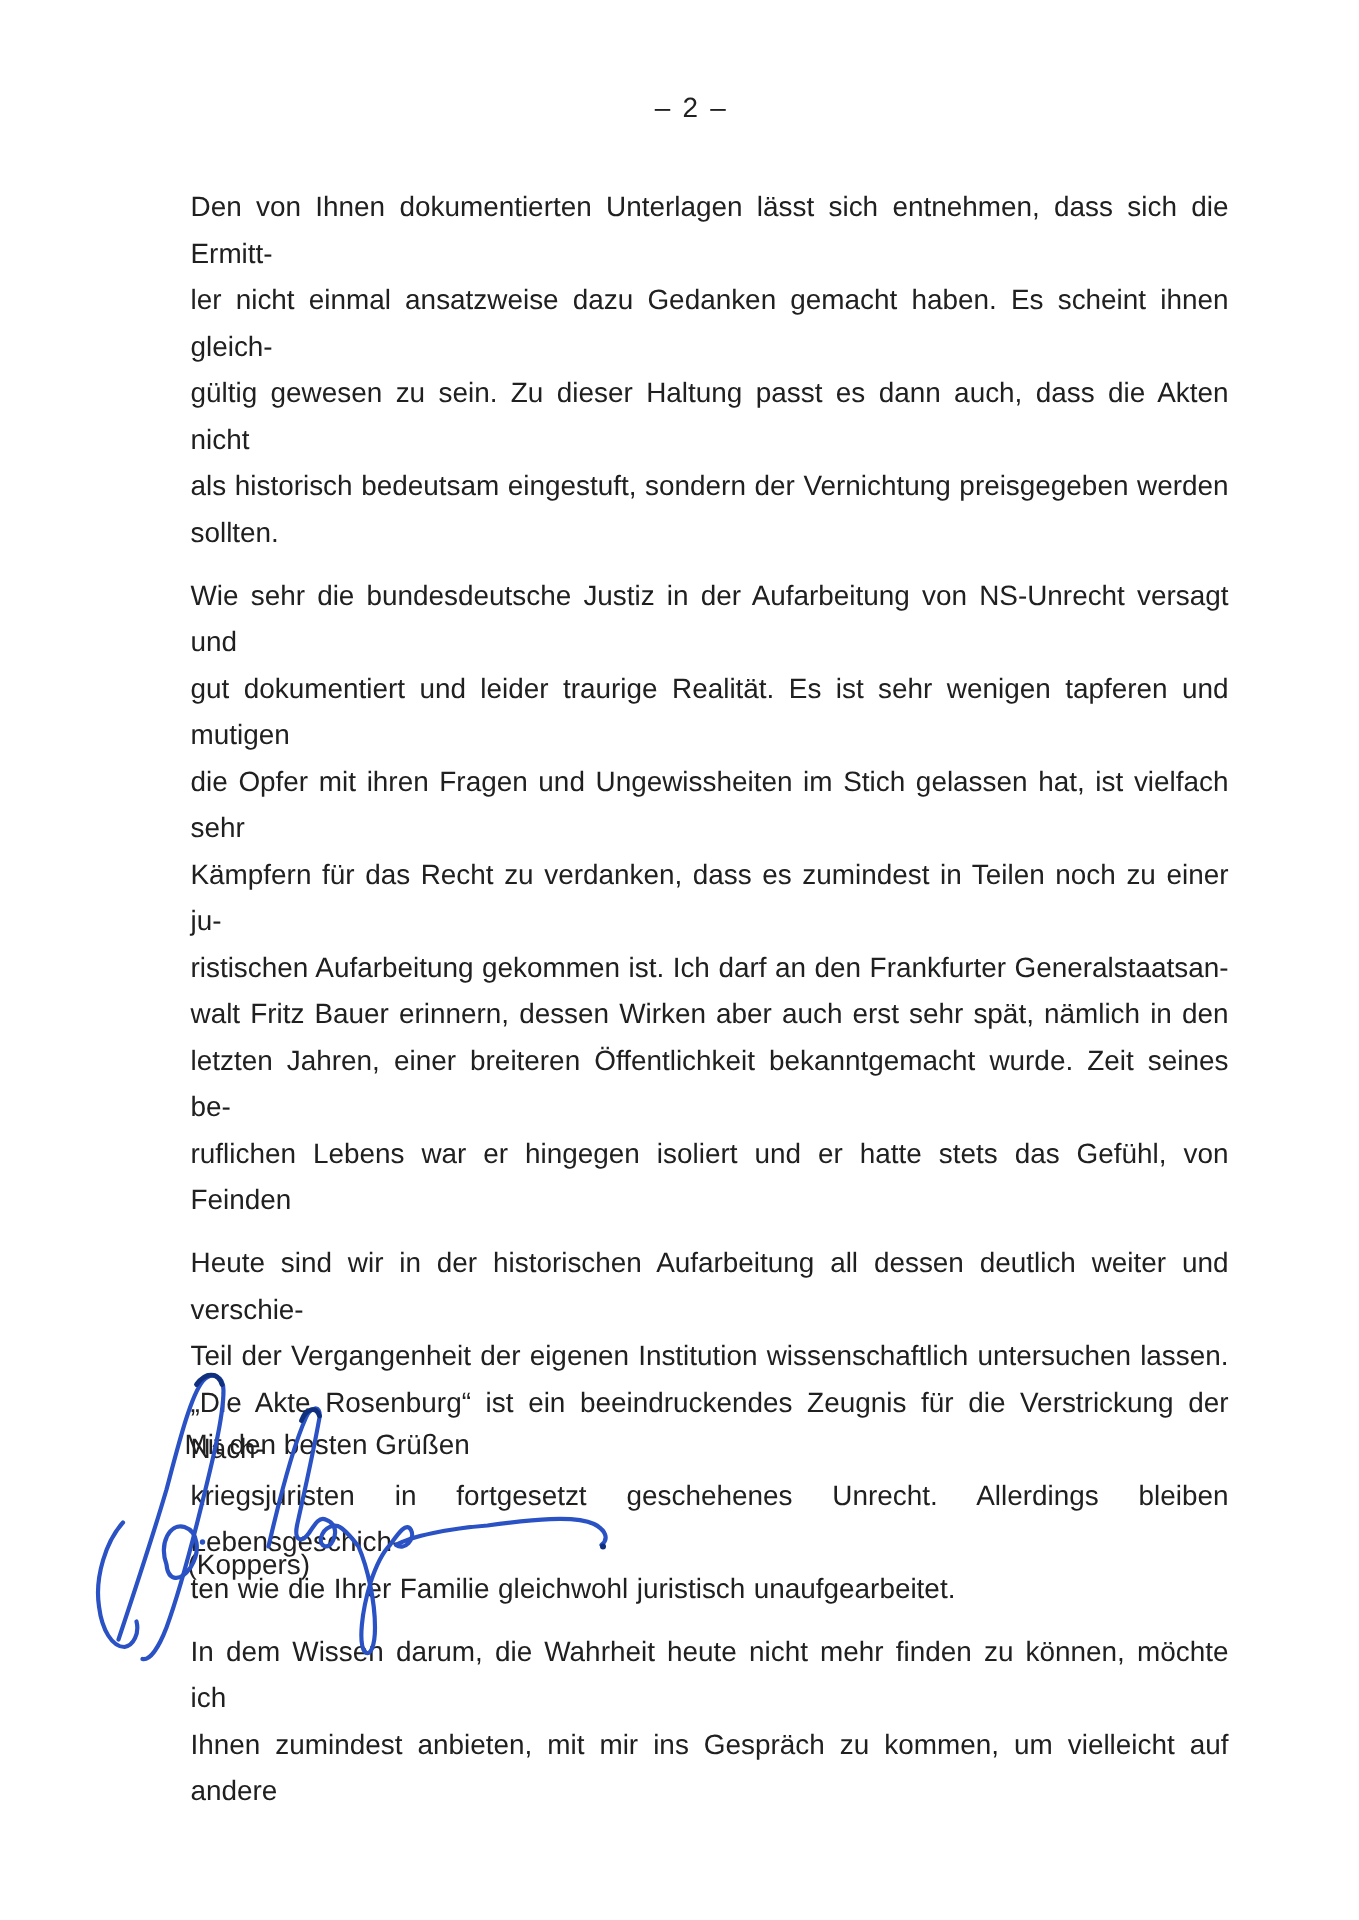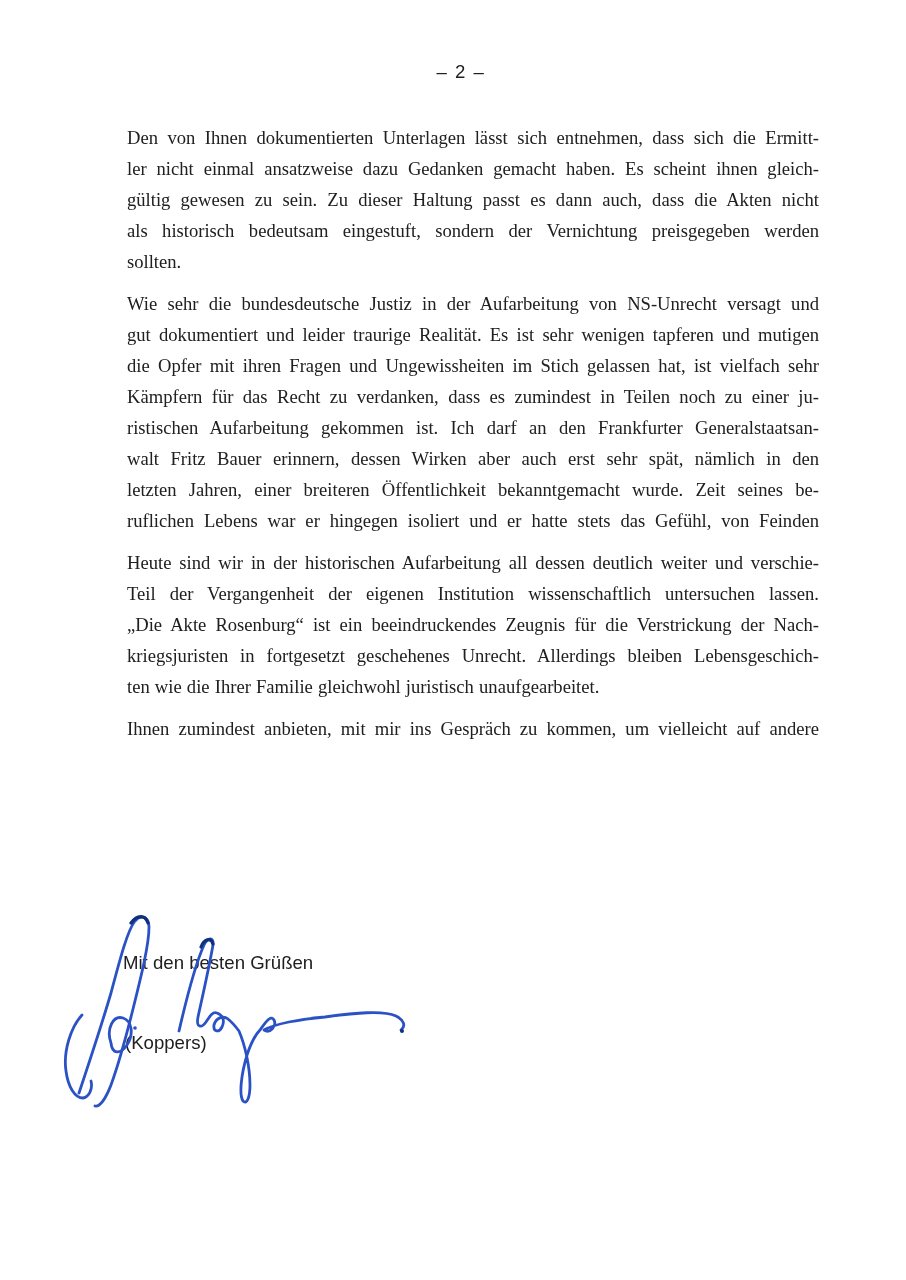--- a/index.html
+++ b/index.html
@@ -36,21 +36,20 @@
     line-height: 31px;
   }
   .paragraph {
     margin: 0 0 11px 0;
   }
   .line {
     text-align: justify;
     text-align-last: justify;
     word-spacing: 0.5px;
     white-space: normal;
-    font-family: Liberation Serif, serif;
   }
   .line.last {
     text-align: right;
     text-align-last: left;
   }
   .closing {
     position: absolute;
     left: 123px;
     top: 952px;
     font-size: 18.6px;
@@ -111,20 +110,21 @@
         <div class="line">ruflichen Lebens war er hingegen isoliert und er hatte stets das Gefühl, von Feinden</div>
       </div>
       <div class="paragraph">
         <div class="line">Heute sind wir in der historischen Aufarbeitung all dessen deutlich weiter und verschie-</div>
         <div class="line">Teil der Vergangenheit der eigenen Institution wissenschaftlich untersuchen lassen.</div>
         <div class="line">„Die Akte Rosenburg“ ist ein beeindruckendes Zeugnis für die Verstrickung der Nach-</div>
         <div class="line">kriegsjuristen in fortgesetzt geschehenes Unrecht. Allerdings bleiben Lebensgeschich-</div>
         <div class="line last">ten wie die Ihrer Familie gleichwohl juristisch unaufgearbeitet.</div>
       </div>
       <div class="paragraph">
+        <div class="line">In dem Wissen darum, die Wahrheit heute nicht mehr finden zu können, möchte ich</div>
         <div class="line">Ihnen zumindest anbieten, mit mir ins Gespräch zu kommen, um vielleicht auf andere</div>
       </div>
     </div>
 
   <div class="closing">Mit den besten Grüßen</div>
 
   <div class="signatory">(Koppers)</div>
 
   <svg class="signature-svg" width="360" height="200" viewBox="0 0 360 200">
 

